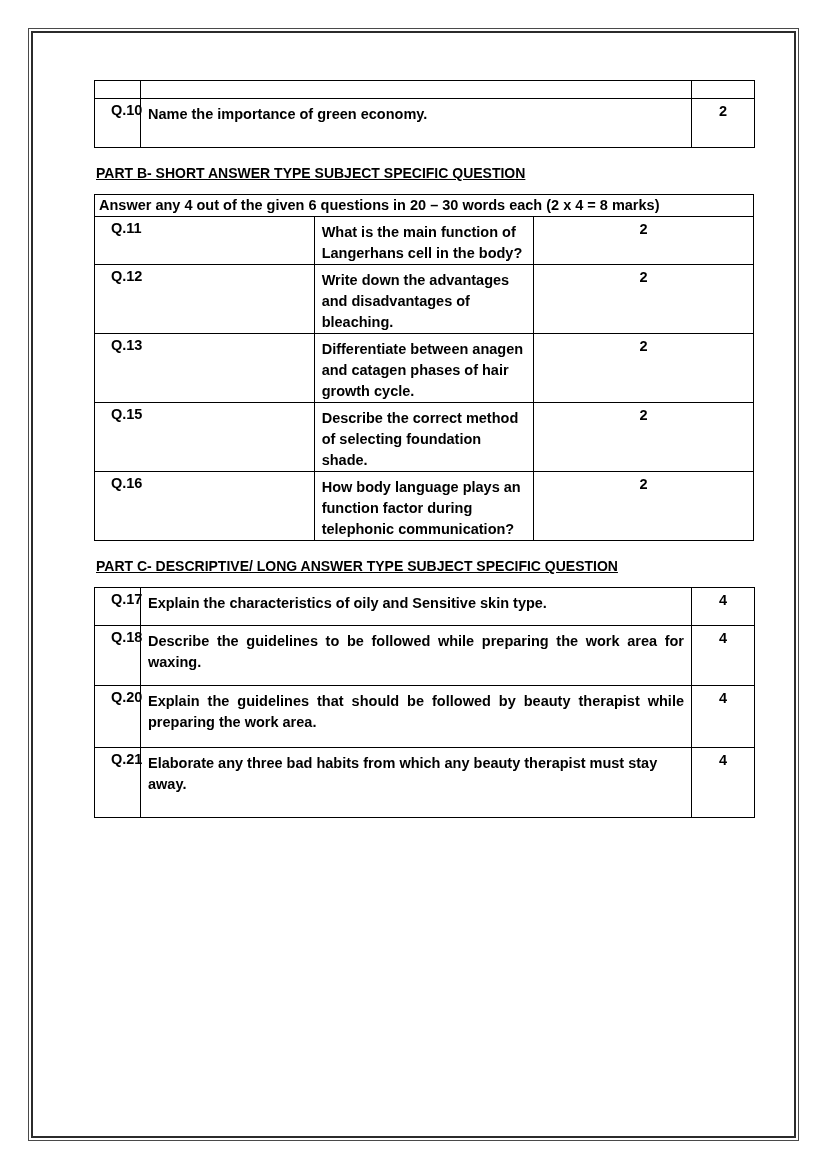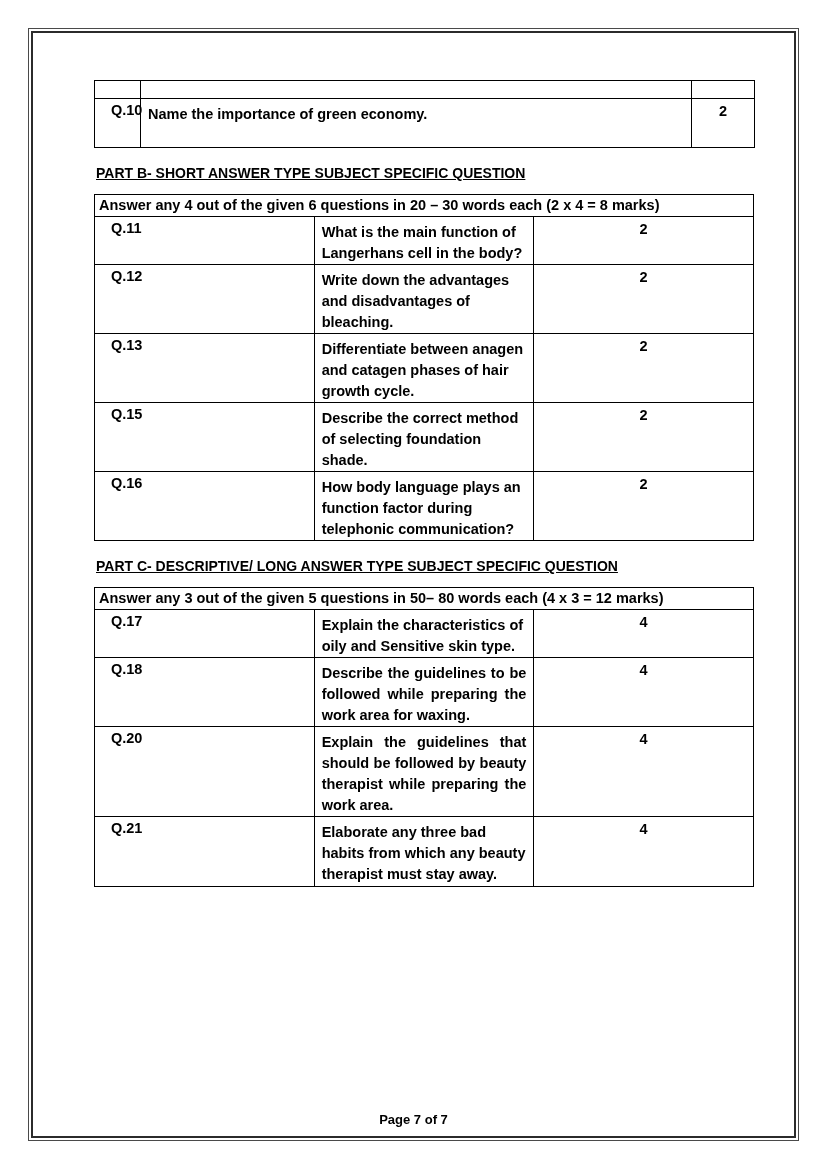--- a/index.html
+++ b/index.html
@@ -108,23 +108,20 @@
           <td class="qtext">How body language plays an function factor during telephonic communication?</td>
           <td class="marks">2</td>
         </tr>
       </tbody>
         </table>
 
       <div class="section-heading">PART C- DESCRIPTIVE/ LONG ANSWER TYPE SUBJECT SPECIFIC QUESTION</div>
 
       <table class="qtable">
         <tbody>
-            <tr style="height:22px;">
-          <td class="instruction" colspan="3">Answer any 3 out of the given 5 questions in 50– 80 words each (4 x 3 = 12 marks)</td>
-        </tr>
         <tr style="height:38px;">
           <td class="qno">Q.17</td>
           <td class="qtext">Explain the characteristics of oily and Sensitive skin type.</td>
           <td class="marks">4</td>
         </tr>
         <tr style="height:60px;">
           <td class="qno">Q.18</td>
           <td class="qtext justify">Describe the guidelines to be followed while preparing the work area for waxing.</td>
           <td class="marks">4</td>
         </tr>
@@ -136,15 +133,14 @@
         <tr style="height:70px;">
           <td class="qno">Q.21</td>
           <td class="qtext">Elaborate any three bad habits from which any beauty therapist must stay away.</td>
           <td class="marks">4</td>
         </tr>
       </tbody>
         </table>
 
     </div>
 
-    <div class="page-footer">Page 7 of 7</div>
   </div>
 </div>
 
 </body></html>

